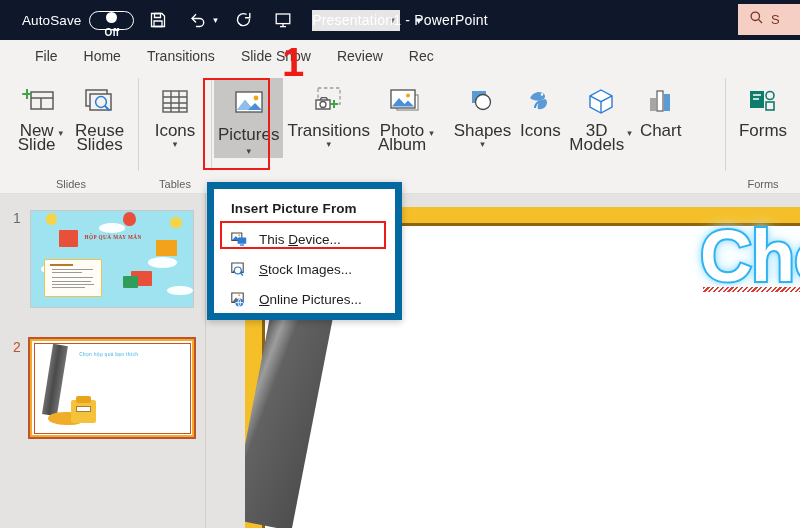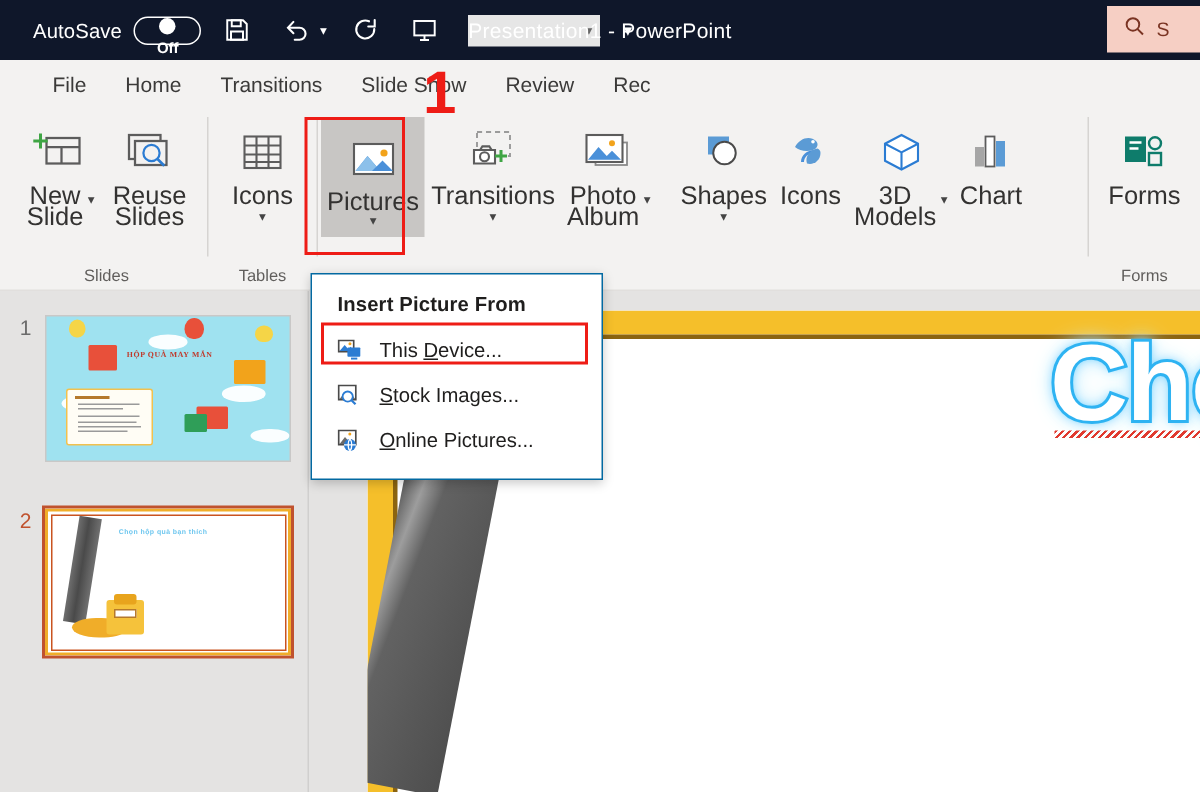--- a/index.html
+++ b/index.html
@@ -191,21 +191,21 @@
     color: #ffffff; white-space: nowrap;
   }
   .squiggle {
     position: absolute; left: 458px; top: 80px; width: 200px; height: 5px;
     background: repeating-linear-gradient(135deg,#e03a2f 0 1.6px,transparent 1.6px 3.4px);
   }
 
   
   .menu {
     position: absolute; left: 207px; top: 182px; width: 195px; height: 138px;
-    background: #ffffff; border: 1px solid #0369a1;
+    background: #ffffff; border: 7px solid #0369a1;
     box-shadow: 0 2px 7px rgba(0,0,0,.22); z-index: 40;
   }
   .menu-header {
     font-size: 13.5px; font-weight: 700; color: #1f1e1d;
     padding: 12px 0 8px 17px; letter-spacing: .1px;
   }
   .menu-item {
     display: flex; align-items: center; gap: 11px; height: 30px;
     padding-left: 16px; font-size: 13.5px; color: #1f1e1d;
   }
@@ -342,21 +342,21 @@
           </div>
         </div>
         <div class="group-label">Tables</div>
       </div>
 
       <div class="group-sep"></div>
 
       <div class="group" style="flex:1">
         <div class="group-body" style="gap:0px;padding-left:2px">
 
-          <div class="btn pressed" style="height:80px;justify-content:center">
+          <div class="btn pressed" style="height:80px;justify-content:space-between">
             <span class="ico">
               <svg width="38" height="32" viewBox="0 0 38 32" fill="none">
                 <rect x="6" y="6" width="26" height="20" fill="#fff" stroke="#5c5c5c" stroke-width="1.4"></rect>
                 <path d="M7 24l8-10 6 7 4-4 7 7z" fill="#4a90d9"></path>
                 <path d="M7 24l8-10 6 7-3 3z" fill="#8cc0ea"></path>
                 <circle cx="26" cy="12" r="2.4" fill="#f2a31b"></circle>
               </svg>
             </span>
             <span class="lbl">Pictures</span>
             <span class="chev">▾</span>

